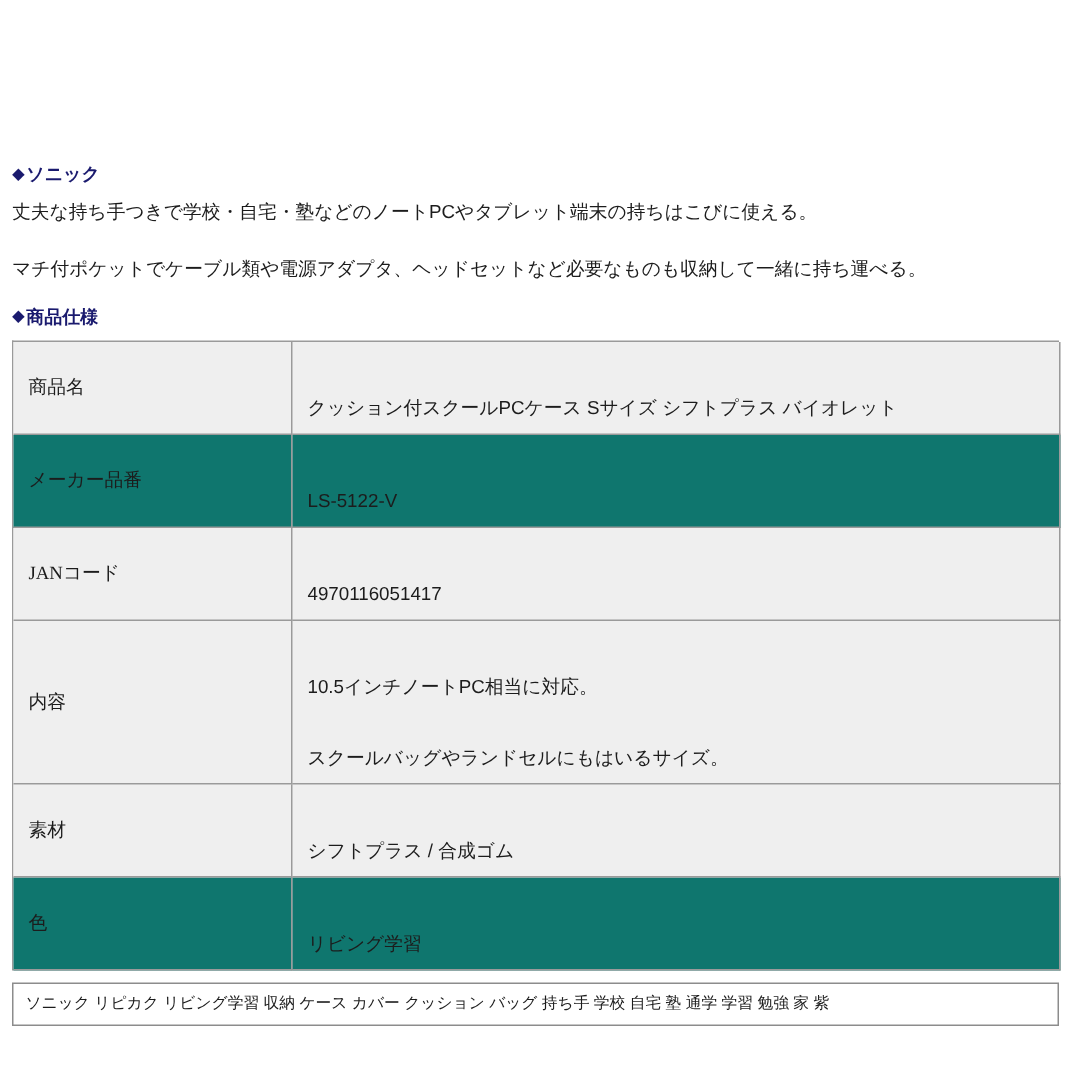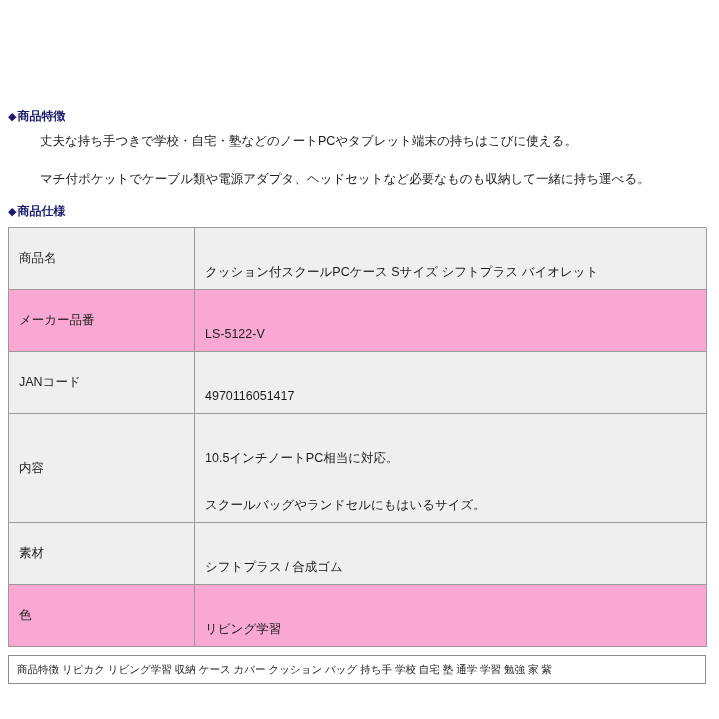--- a/index.html
+++ b/index.html
@@ -50,21 +50,20 @@
 
   
   .features {
     font-size: 12.5px;
     line-height: 19px;
     color: #1c1c1c;
     margin: 0 0 14px 0;
   }
   .features .line {
     white-space: nowrap;
-    margin-left: 32px;
   }
 
   
   .spec-table-wrap {
     width: 698px;
     border-top: 1px solid #9a9a9a;
     border-left: 1px solid #9a9a9a;
     box-sizing: border-box;
   }
   table.spec-table {
@@ -77,26 +76,27 @@
     border-right: 1px solid #9a9a9a;
     border-bottom: 1px solid #9a9a9a;
     padding: 7px 10px 7px 10px;
     vertical-align: middle;
     line-height: 19px;
     color: #1c1c1c;
   }
   td.spec-label {
     width: 165px;
     font-weight: normal;
+    font-family: Liberation Serif, serif;
   }
   tr.row-shade td {
     background: #efefef;
   }
   tr.row-plain td {
-    background: #f9a8d4;
+    background: #0f766e;
   }
   .cell-line {
     display: block;
     white-space: nowrap;
     margin-top: 28px;
   }
 
   
   .keyword-box {
     margin-top: 8px;
@@ -113,21 +113,21 @@
   }
 </style>
 </head>
 <body>
 
 <div class="page">
   <div class="content">
 
     <div class="section-heading">
       <span class="diamond-icon">◆</span>
-      <span>商品特徴</span>
+      <span>ソニック</span>
     </div>
 
     <div class="features">
       <span class="line">丈夫な持ち手つきで学校・自宅・塾などのノートPCやタブレット端末の持ちはこびに使える。</span><br>
       <br>
       <span class="line">マチ付ポケットでケーブル類や電源アダプタ、ヘッドセットなど必要なものも収納して一緒に持ち運べる。</span><br>
     </div>
 
     <div class="section-heading">
       <span class="diamond-icon">◆</span>
@@ -171,16 +171,16 @@
           <tr class="row-plain">
             <td class="spec-label">色</td>
             <td>
               <span class="cell-line">リビング学習</span>
             </td>
           </tr>
         </tbody>
       </table>
     </div>
 
-    <div class="keyword-box">商品特徴 リピカク リビング学習 収納 ケース カバー クッション バッグ 持ち手 学校 自宅 塾 通学 学習 勉強 家 紫</div>
+    <div class="keyword-box">ソニック リピカク リビング学習 収納 ケース カバー クッション バッグ 持ち手 学校 自宅 塾 通学 学習 勉強 家 紫</div>
 
   </div>
 </div>
 
 </body></html>

